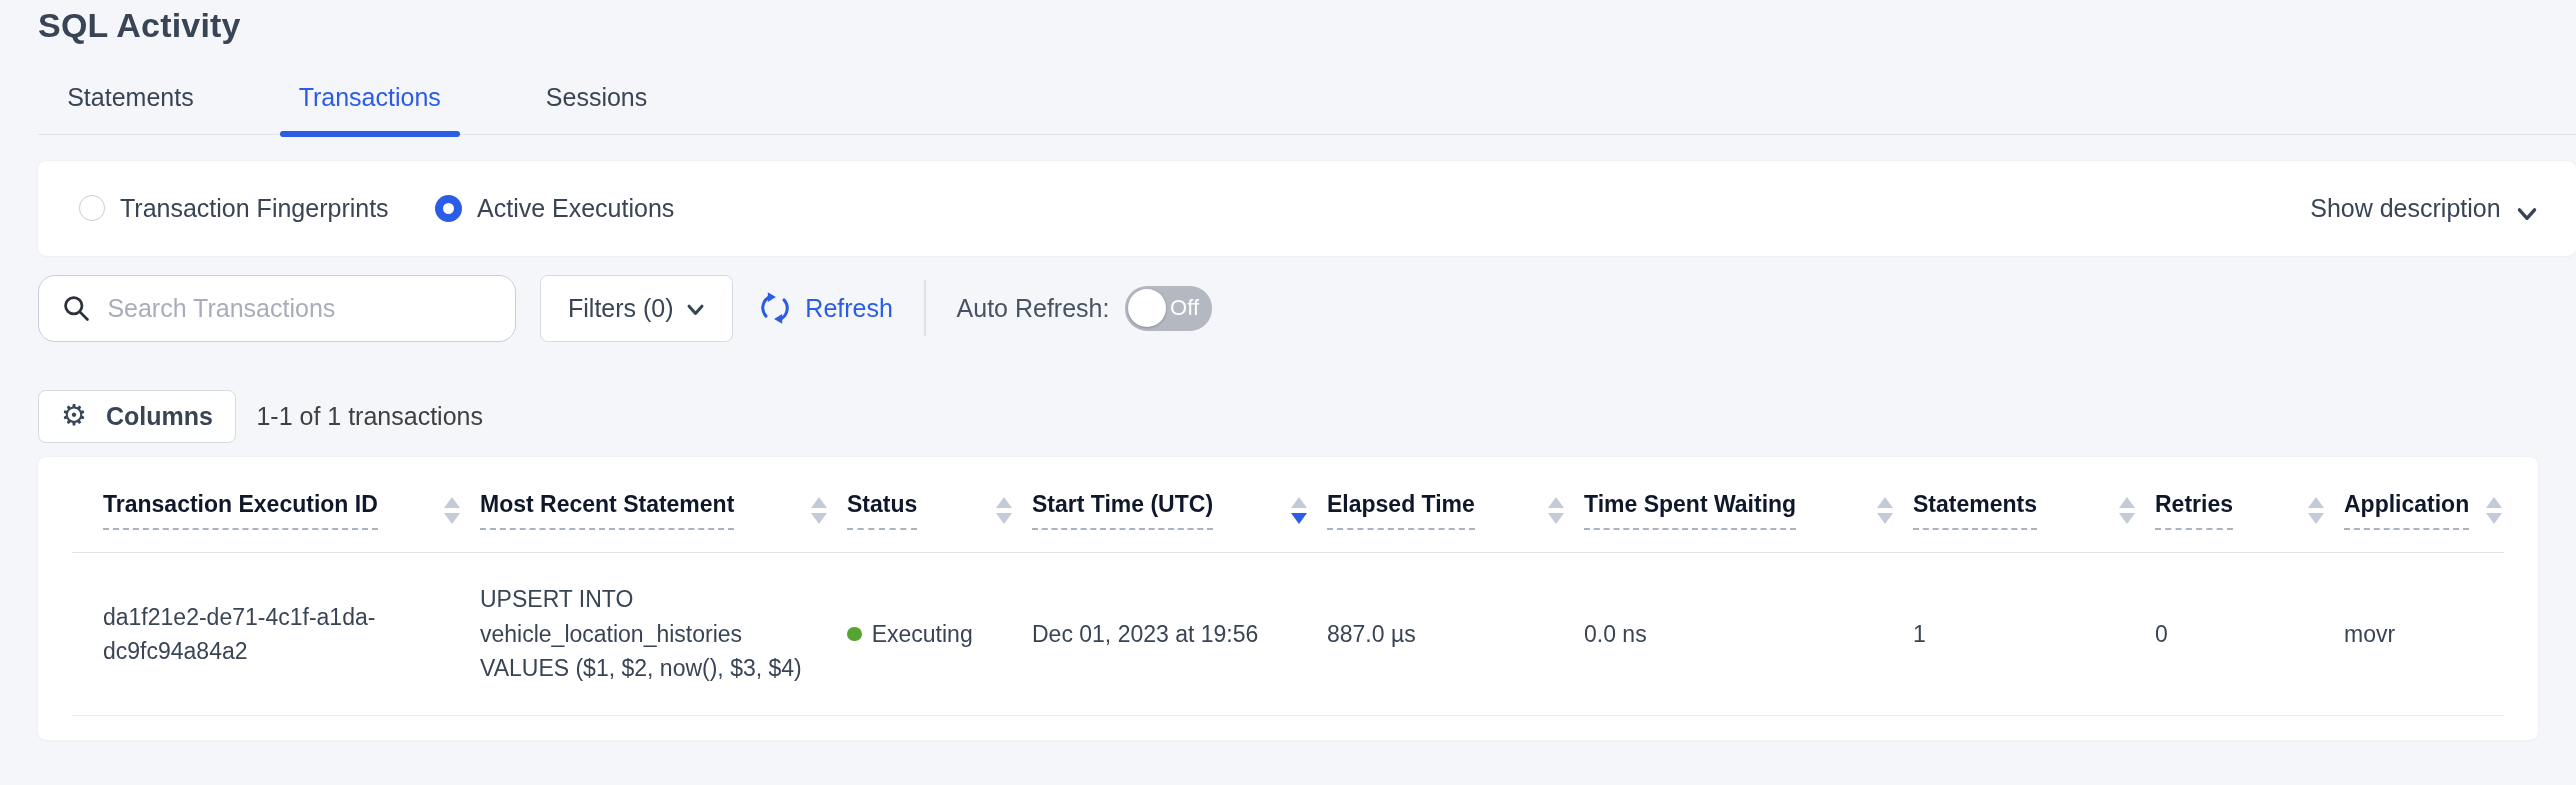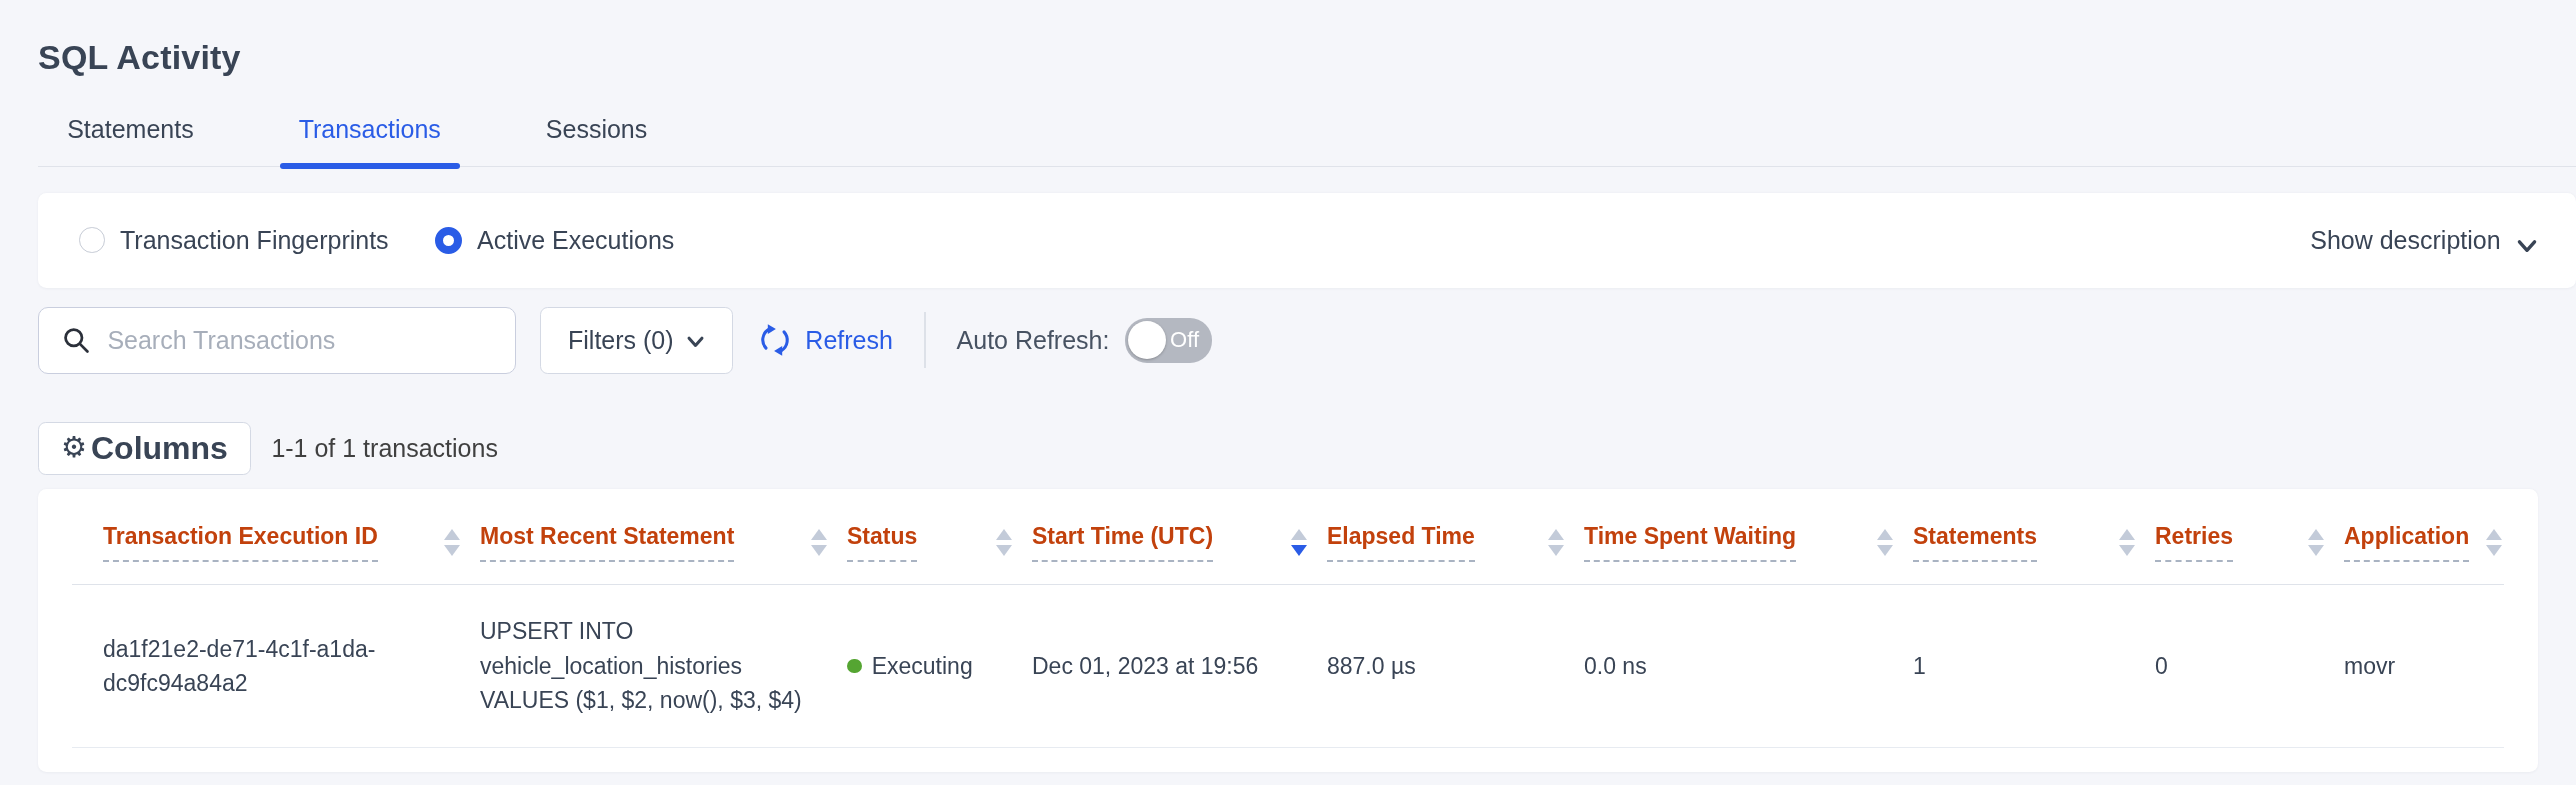--- a/index.html
+++ b/index.html
@@ -7,21 +7,21 @@
   body {
     font-family:"Liberation Sans", sans-serif;
     background:#f5f6fa;
     color:#394455;
     overflow:hidden;
   }
   .page { width:2576px; height:785px; position:relative; }
 
   
   .page-title {
-    margin:38px 0 0 38px;
+    margin:6px 0 0 38px;
     font-size:34px; font-weight:700; color:#394455;
     letter-spacing:0.2px;
   }
 
   
   .tabs {
     margin:38px 0 0 38px;
     display:flex; align-items:flex-end;
     border-bottom:1.7px solid #e0e3ea;
   }
@@ -70,21 +70,21 @@
   .show-description span { font-size:25px; color:#394455; }
   .show-description svg { margin-left:15.4px; margin-top:3.4px; }
 
   
   .toolbar {
     margin:19px 38px 0 38px;
     display:flex; align-items:center;
   }
   .search-box {
     width:478px; height:67px;
-    background:#fff; border:1.7px solid #c9cede; border-radius:10px;
+    background:#fff; border:1.7px solid #c9cede; border-radius:17px;
     display:flex; align-items:center; padding:0 8.5px 0 22px;
   }
   .search-box svg { flex:0 0 auto; }
   .search-box input {
     border:none; outline:none; width:100%;
     margin-left:15.4px;
     font-family:"Liberation Sans", sans-serif;
     font-size:25px; color:#394455; background:transparent;
   }
   .search-box input::placeholder { color:#a7aeba; }
@@ -124,38 +124,38 @@
   .columns-button {
     height:53px; background:#fff;
     border:1.7px solid #d4d9e4; border-radius:7.7px;
     display:flex; align-items:center; padding:0 22px;
     cursor:pointer;
   }
   .columns-button .gear {
     font-size:29px; color:#394455; line-height:1; margin-top:-1.7px;
     font-family:"DejaVu Sans", sans-serif;
   }
-  .columns-button span.lbl { margin-left:4px; font-size:32px; font-weight:700; color:#394455; }
+  .columns-button span.lbl { margin-left:19px; font-size:25px; font-weight:700; color:#394455; }
   .result-count { margin-left:20.5px; font-size:25px; color:#404040; }
 
   
   .table-card {
     margin:14.5px 38px 0 38px;
     padding:5.1px 34px 0 34px;
     min-height:283px;
   }
   table { width:100%; border-collapse:collapse; table-layout:fixed; }
   th {
     border-bottom:1.7px solid #dfe3ea;
     padding:29px 20.5px 22px 0;
     text-align:left; vertical-align:bottom;
   }
   th .th-inner { display:flex; align-items:center; }
   th .th-label {
-    font-size:23px; font-weight:700; color:#c2410c;
+    font-size:23px; font-weight:700; color:#0f172a;
     border-bottom:2.6px dashed #a9b3c2; padding-bottom:10.2px;
     white-space:nowrap;
   }
   .sort { display:flex; flex-direction:column; gap:5.1px; margin-left:auto; flex:0 0 auto; padding-left:17px; }
   .sort .up { width:0; height:0; border-left:8.5px solid transparent; border-right:8.5px solid transparent; border-bottom:11px solid #c3cbd9; }
   .sort .dn { width:0; height:0; border-left:8.5px solid transparent; border-right:8.5px solid transparent; border-top:11px solid #c3cbd9; }
   th.sorted-desc .sort .dn { border-top-color:#2a5ce6; }
   td {
     padding:29px 20.5px 29px 0;
     font-size:23px; color:#394455; line-height:1.5;

